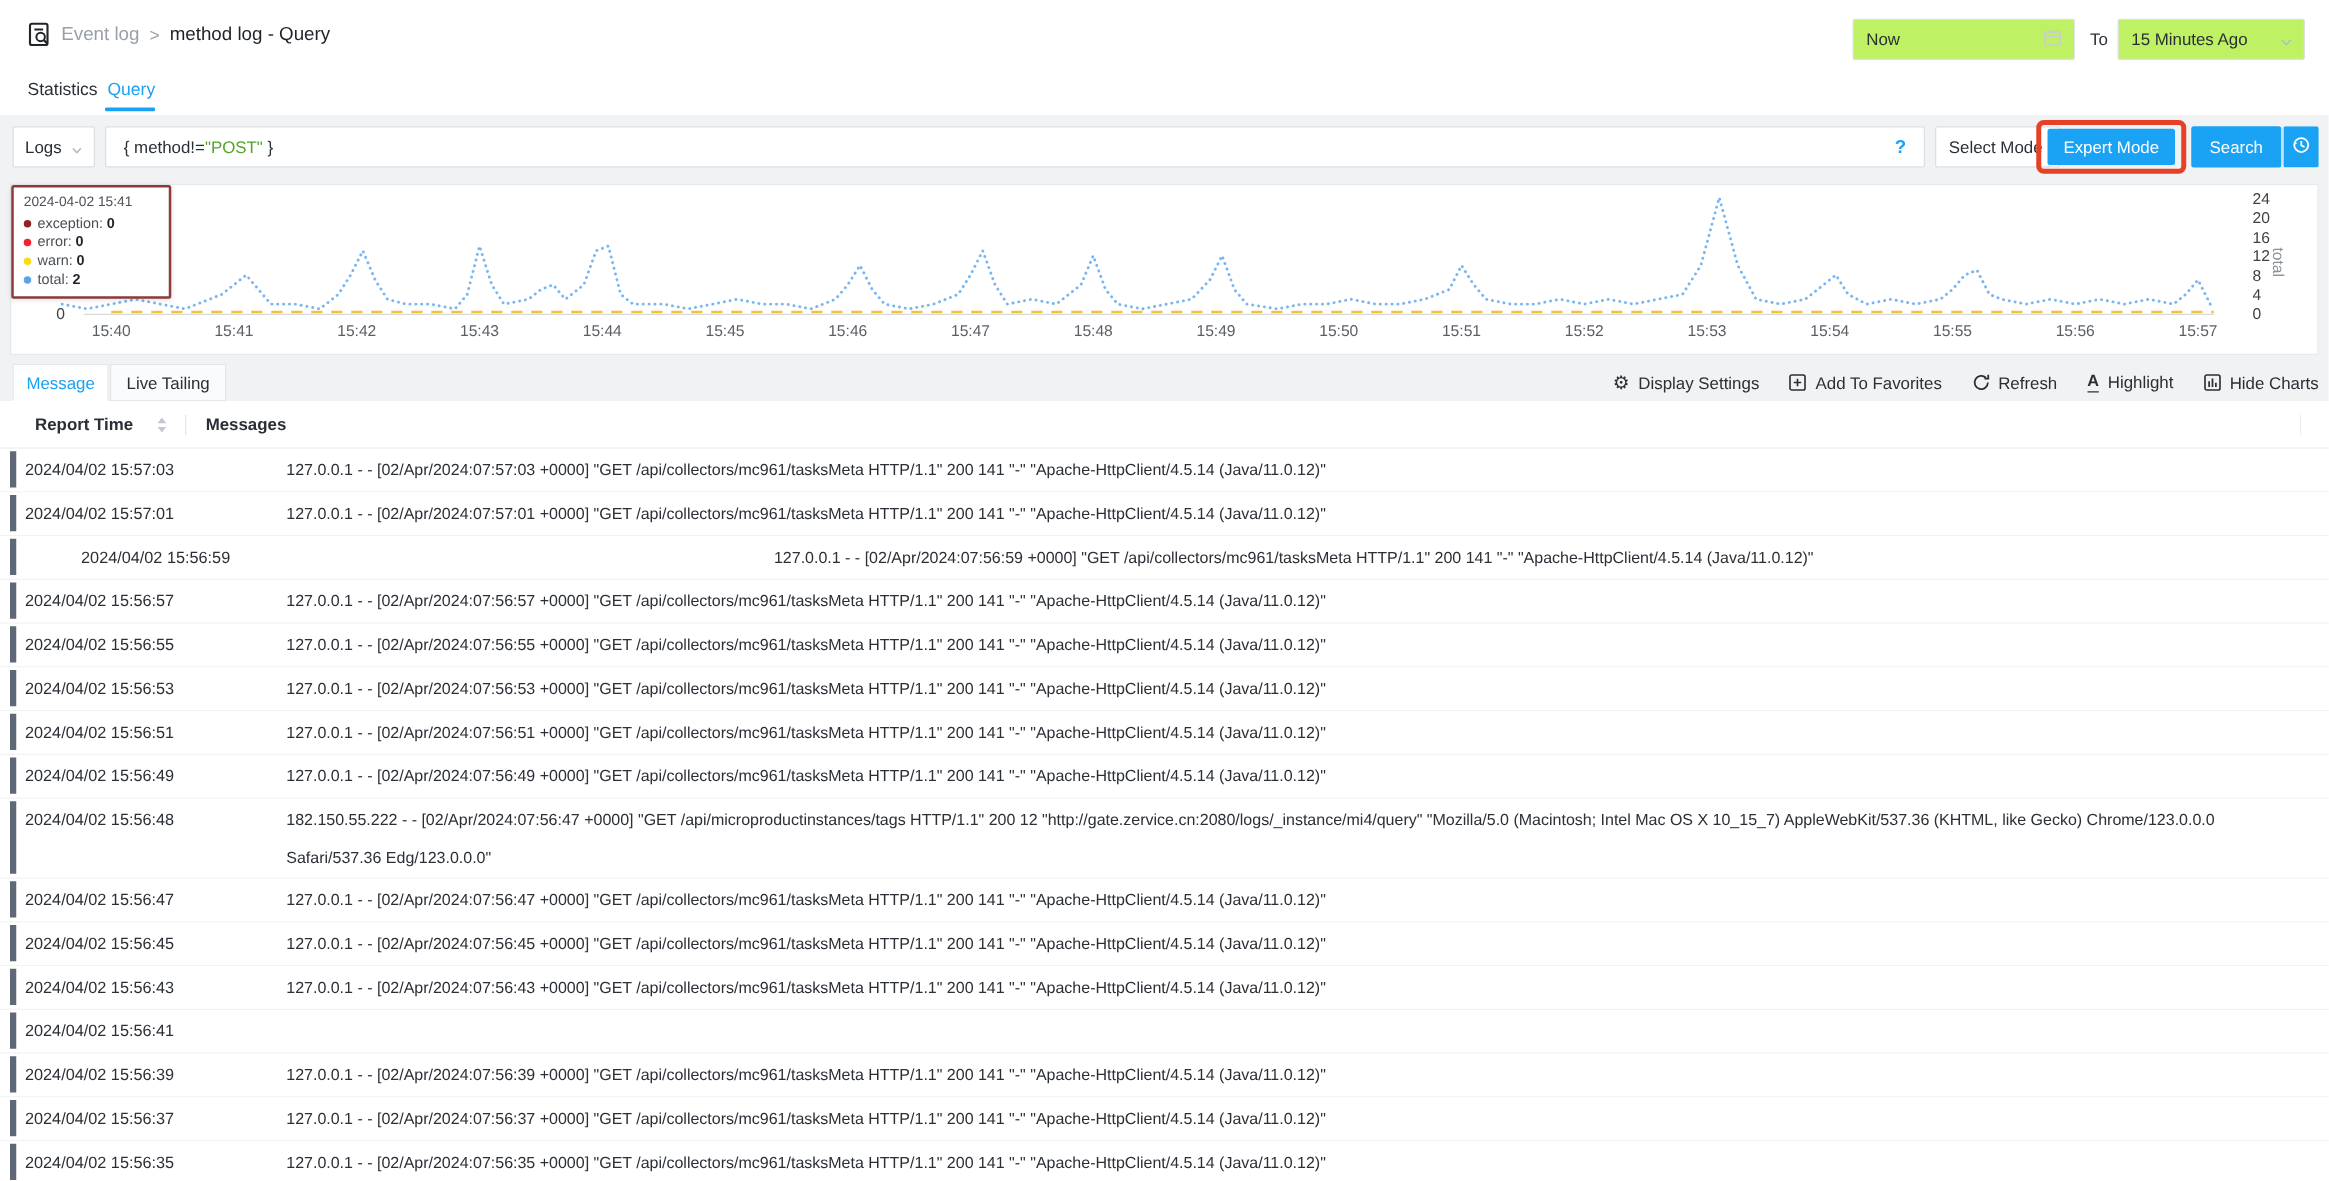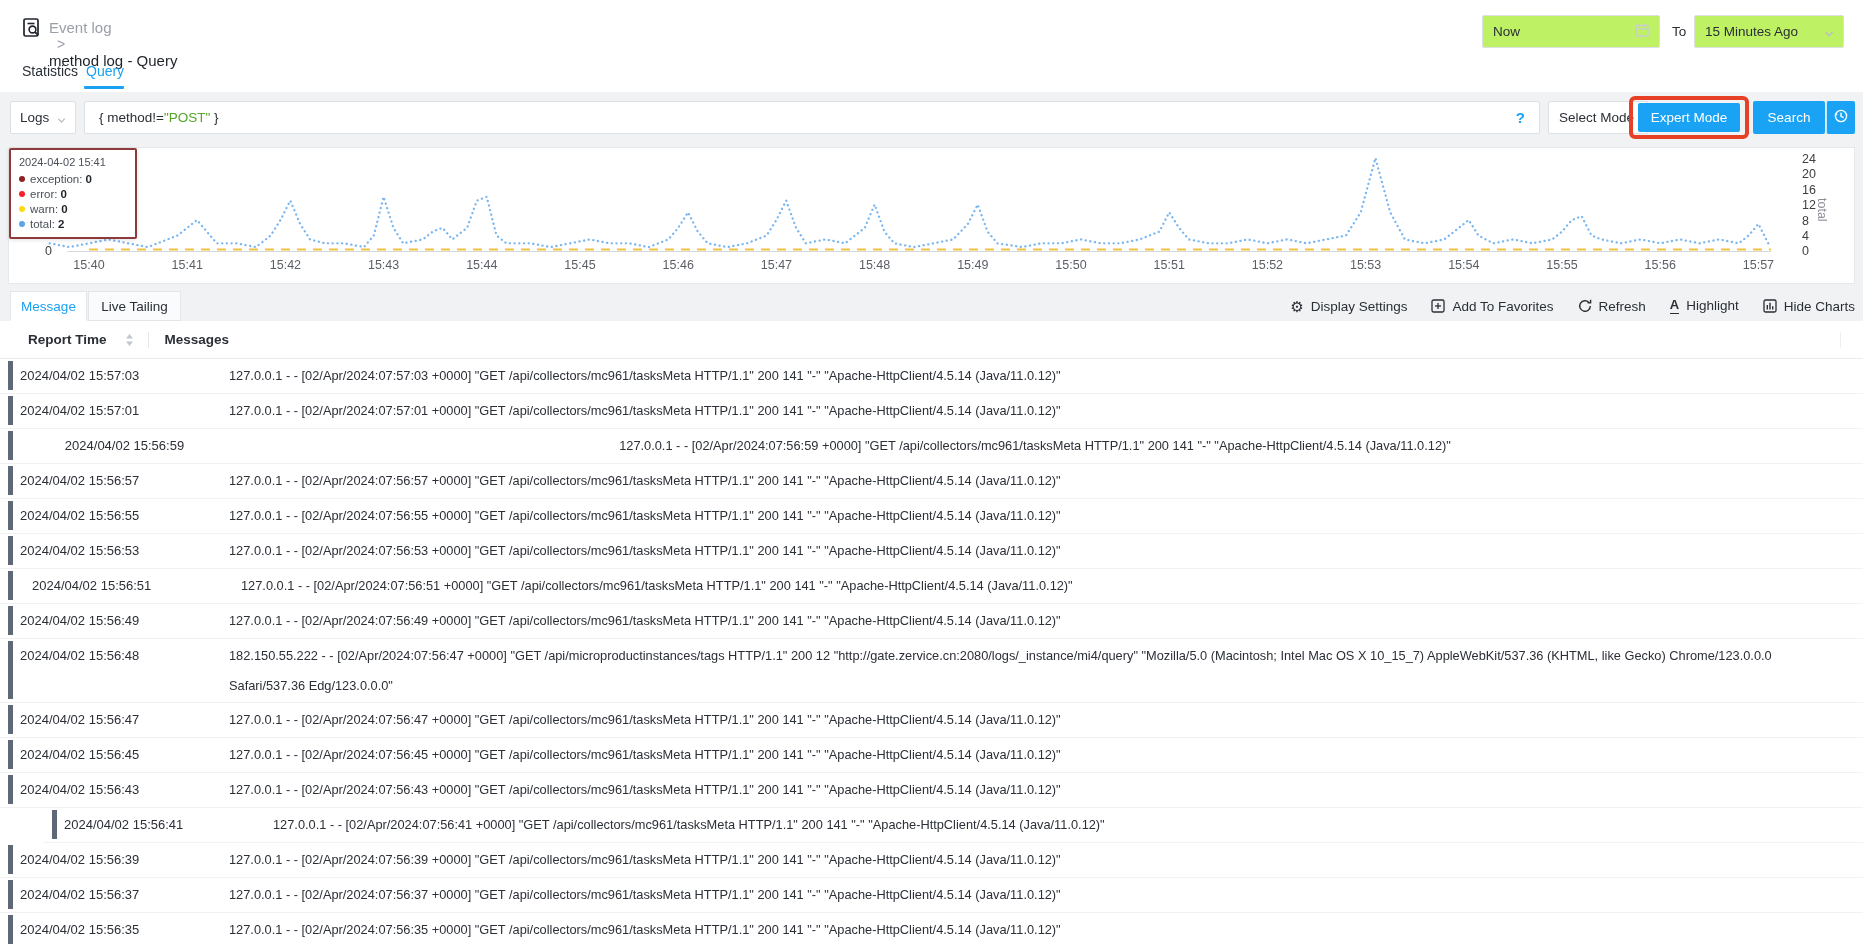--- a/index.html
+++ b/index.html
@@ -62,21 +62,21 @@
 
   <div class="abs" style="left:0;top:0;width:1863px;height:56px;background:#fff;">
     <span class="abs" style="left:21px;top:17px;">
       <svg width="22" height="22" viewBox="0 0 22 22">
           <rect x="3" y="2" width="14" height="17" rx="1.5" fill="none" stroke="#20242b" stroke-width="1.7"></rect>
           <line x1="6.5" y1="6.5" x2="13.5" y2="6.5" stroke="#20242b" stroke-width="1.6"></line>
           <circle cx="11.5" cy="12.5" r="3.4" fill="#fff" stroke="#20242b" stroke-width="1.6"></circle>
           <line x1="14" y1="15" x2="16.8" y2="17.8" stroke="#20242b" stroke-width="1.8"></line>
         </svg>
     </span>
-    <div class="abs" style="left:49px;top:19px;display:flex;align-items:flex-start;flex-direction:column;">
+    <div class="abs" style="left:49px;top:19px;display:flex;align-items:center;">
       <span class="crumb-parent">Event log</span>
       <span class="crumb-sep">&gt;</span>
       <span class="crumb-current">method log - Query</span>
     </div>
     <div class="timebox abs" style="left:1482px;top:15px;width:178px;">
       <span>Now</span>
       <span style="margin-left:auto;">
         <svg width="14" height="14" viewBox="0 0 14 14">
             <rect x="1" y="2.5" width="12" height="10.5" rx="1" fill="none" stroke="#c9cdd2" stroke-width="1.3"></rect>
             <line x1="1" y1="6" x2="13" y2="6" stroke="#c9cdd2" stroke-width="1.3"></line>
@@ -278,21 +278,21 @@
       <div class="lrow" style="min-height: 34px;">
         <span class="bar"></span>
         <div class="time">2024/04/02 15:56:55</div>
         <div class="msg">127.0.0.1 - - [02/Apr/2024:07:56:55 +0000] "GET /api/collectors/mc961/tasksMeta HTTP/1.1" 200 141 "-" "Apache-HttpClient/4.5.14 (Java/11.0.12)"</div>
       </div>
       <div class="lrow" style="min-height: 34px;">
         <span class="bar"></span>
         <div class="time">2024/04/02 15:56:53</div>
         <div class="msg">127.0.0.1 - - [02/Apr/2024:07:56:53 +0000] "GET /api/collectors/mc961/tasksMeta HTTP/1.1" 200 141 "-" "Apache-HttpClient/4.5.14 (Java/11.0.12)"</div>
       </div>
-      <div class="lrow" style="min-height: 34px; padding-left: 12px;">
+      <div class="lrow" style="min-height: 34px;">
         <span class="bar"></span>
         <div class="time">2024/04/02 15:56:51</div>
         <div class="msg">127.0.0.1 - - [02/Apr/2024:07:56:51 +0000] "GET /api/collectors/mc961/tasksMeta HTTP/1.1" 200 141 "-" "Apache-HttpClient/4.5.14 (Java/11.0.12)"</div>
       </div>
       <div class="lrow" style="min-height: 34px;">
         <span class="bar"></span>
         <div class="time">2024/04/02 15:56:49</div>
         <div class="msg">127.0.0.1 - - [02/Apr/2024:07:56:49 +0000] "GET /api/collectors/mc961/tasksMeta HTTP/1.1" 200 141 "-" "Apache-HttpClient/4.5.14 (Java/11.0.12)"</div>
       </div>
       <div class="lrow tall" style="min-height: 64px;">
@@ -308,24 +308,23 @@
       <div class="lrow" style="min-height: 34px;">
         <span class="bar"></span>
         <div class="time">2024/04/02 15:56:45</div>
         <div class="msg">127.0.0.1 - - [02/Apr/2024:07:56:45 +0000] "GET /api/collectors/mc961/tasksMeta HTTP/1.1" 200 141 "-" "Apache-HttpClient/4.5.14 (Java/11.0.12)"</div>
       </div>
       <div class="lrow" style="min-height: 34px;">
         <span class="bar"></span>
         <div class="time">2024/04/02 15:56:43</div>
         <div class="msg">127.0.0.1 - - [02/Apr/2024:07:56:43 +0000] "GET /api/collectors/mc961/tasksMeta HTTP/1.1" 200 141 "-" "Apache-HttpClient/4.5.14 (Java/11.0.12)"</div>
       </div>
-      <div class="lrow" style="min-height: 34px; margin-left: 44px;">
+      <div class="lrow" style="min-height: 34px;">
         <span class="bar"></span>
         <div class="time">2024/04/02 15:56:41</div>
-        <div class="msg">127.0.0.1 - - [02/Apr/2024:07:56:41 +0000] "GET /api/collectors/mc961/tasksMeta HTTP/1.1" 200 141 "-" "Apache-HttpClient/4.5.14 (Java/11.0.12)"</div>
       </div>
       <div class="lrow" style="min-height: 34px;">
         <span class="bar"></span>
         <div class="time">2024/04/02 15:56:39</div>
         <div class="msg">127.0.0.1 - - [02/Apr/2024:07:56:39 +0000] "GET /api/collectors/mc961/tasksMeta HTTP/1.1" 200 141 "-" "Apache-HttpClient/4.5.14 (Java/11.0.12)"</div>
       </div>
       <div class="lrow" style="min-height: 34px;">
         <span class="bar"></span>
         <div class="time">2024/04/02 15:56:37</div>
         <div class="msg">127.0.0.1 - - [02/Apr/2024:07:56:37 +0000] "GET /api/collectors/mc961/tasksMeta HTTP/1.1" 200 141 "-" "Apache-HttpClient/4.5.14 (Java/11.0.12)"</div>

